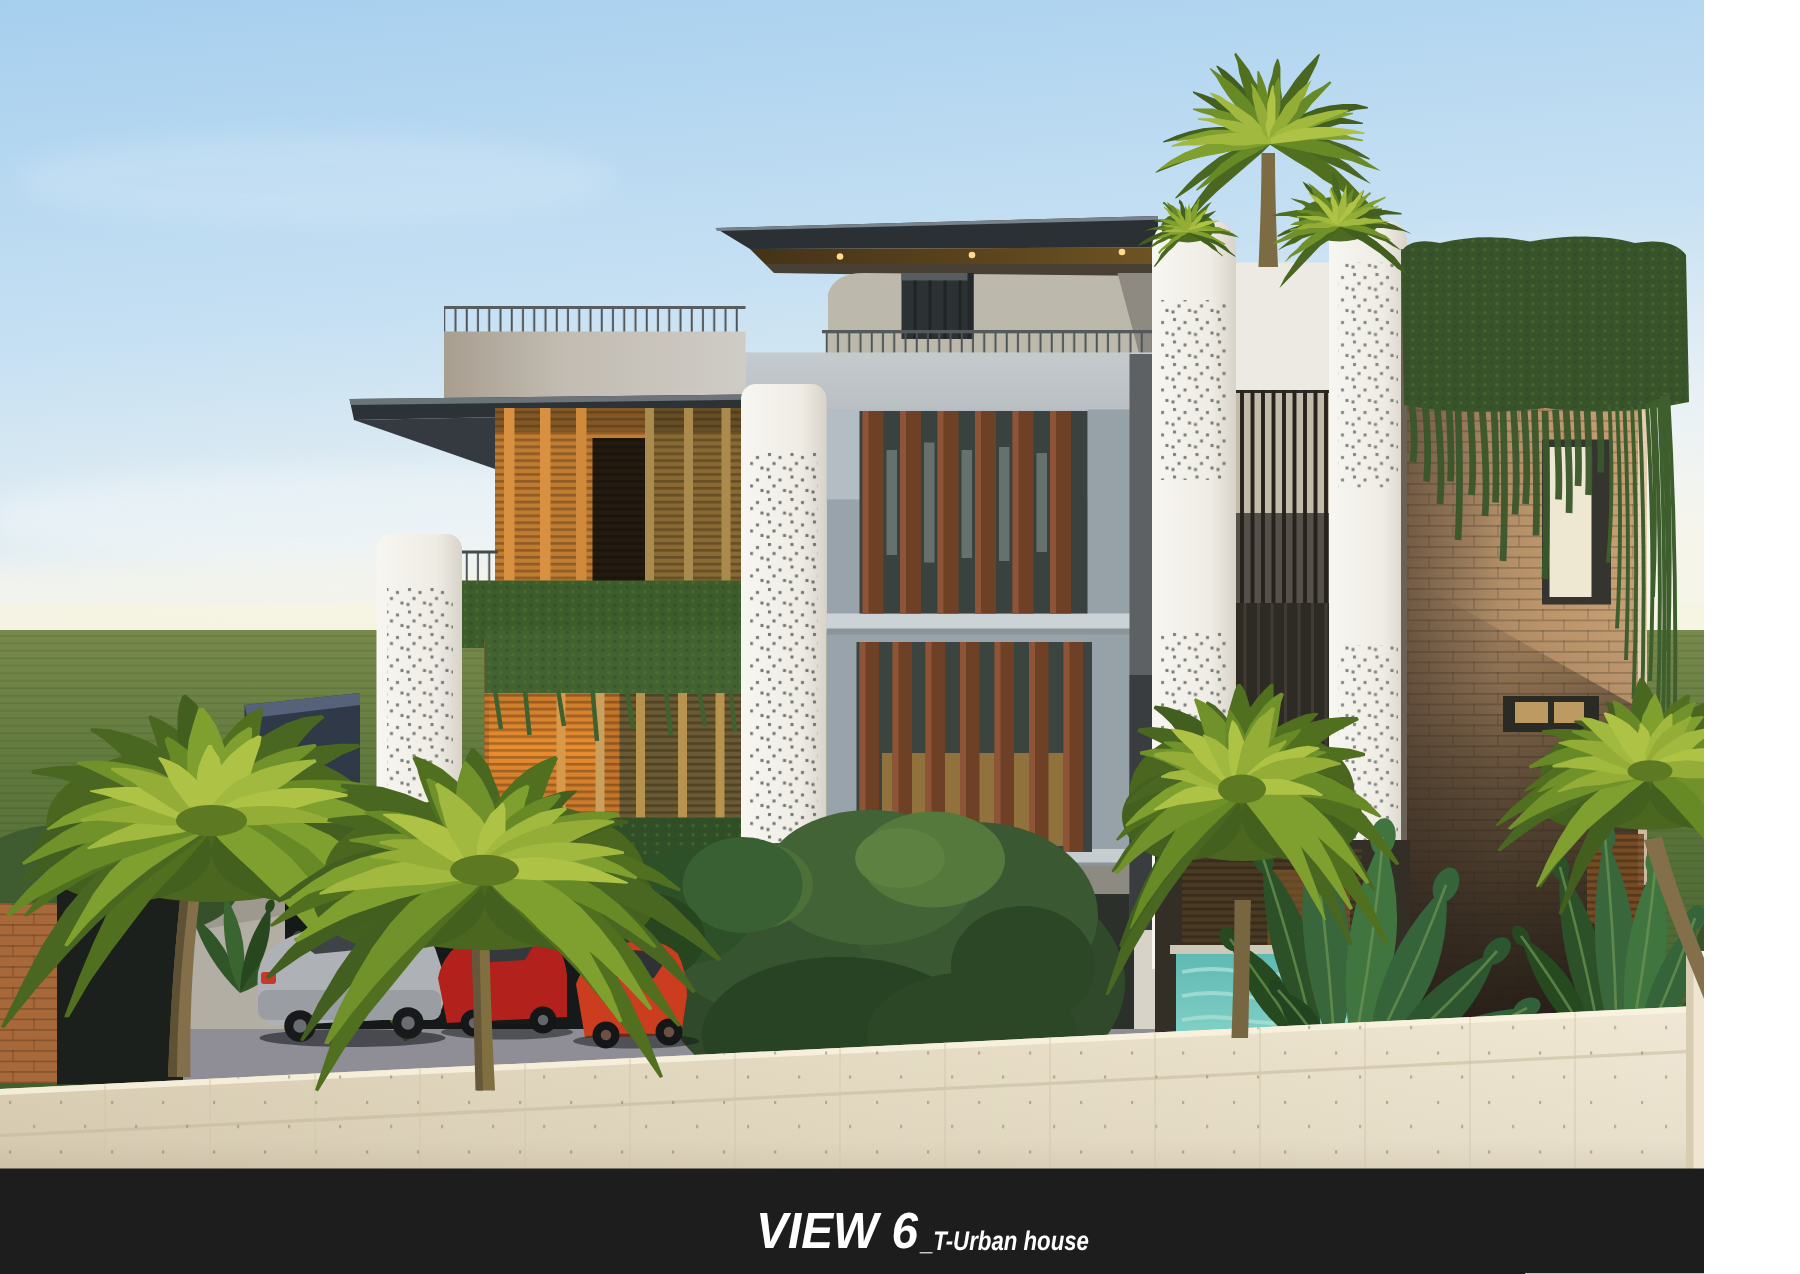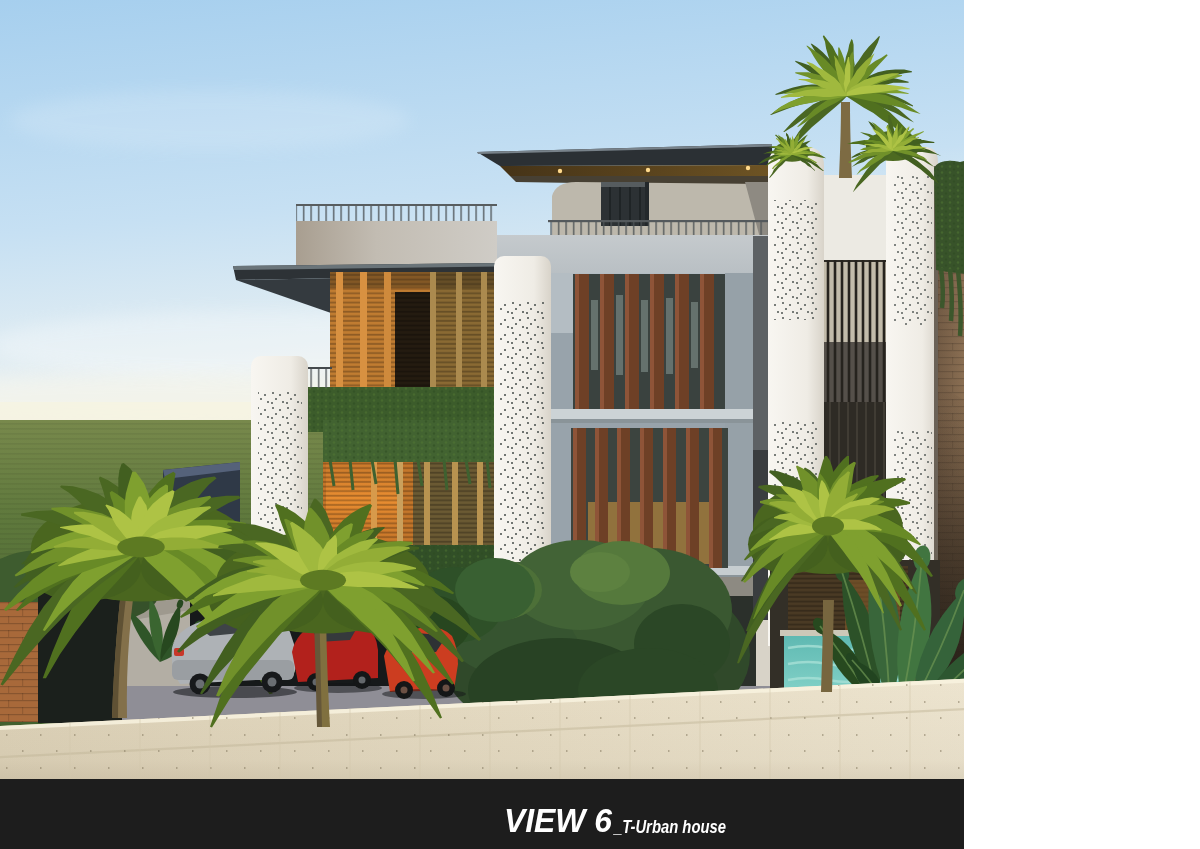--- a/index.html
+++ b/index.html
@@ -1,16 +1,16 @@
 <!DOCTYPE html>
 <html><head>
 <meta charset="utf-8">
 <style>
 html,body{margin:0;padding:0;background:#fff;}
-#scene{width:964px;height:849px;position:relative;overflow:hidden;font-family:"Liberation Sans",sans-serif;}
+#scene{width:1136px;height:849px;position:relative;overflow:hidden;font-family:"Liberation Sans",sans-serif;}
 </style>
 </head>
 <body>
 <div id="scene">
 <svg width="1200" height="849" viewBox="0 0 1200 849" xmlns="http://www.w3.org/2000/svg">
 <defs>
 <linearGradient id="skyg" x1="0" y1="0" x2="0.25" y2="1">
  <stop offset="0" stop-color="#a6cfee"></stop>
  <stop offset="0.5" stop-color="#c6e0f3"></stop>
  <stop offset="0.82" stop-color="#e6eff2"></stop>

